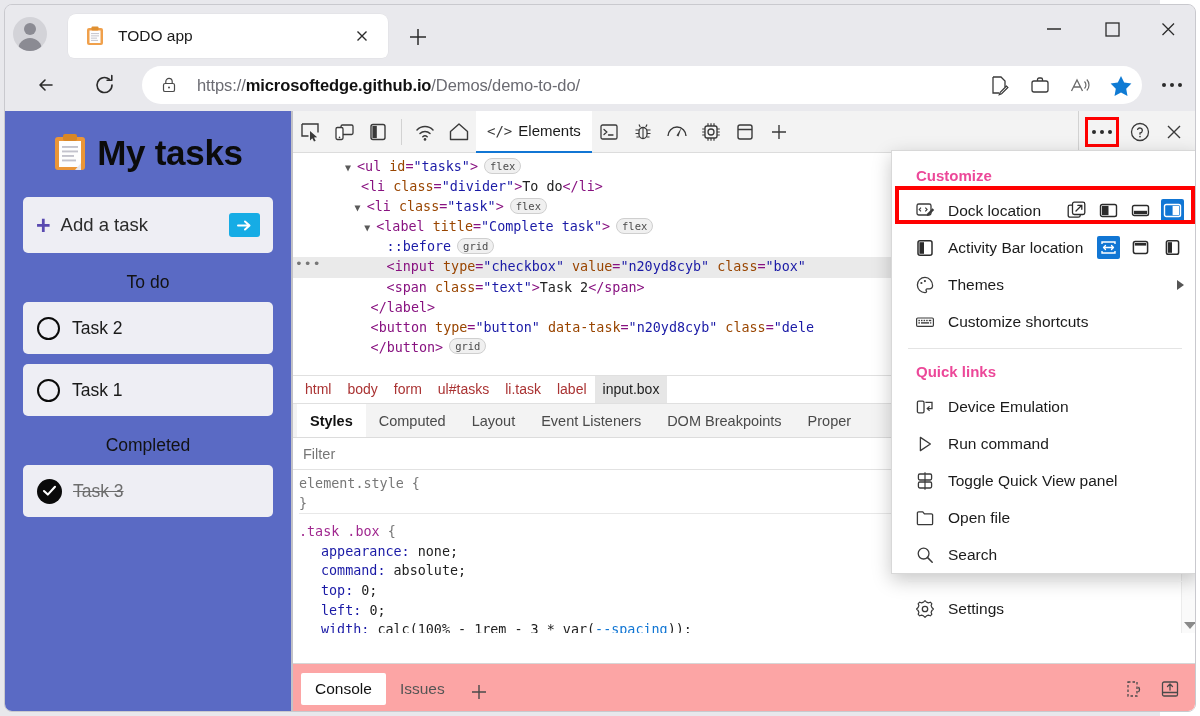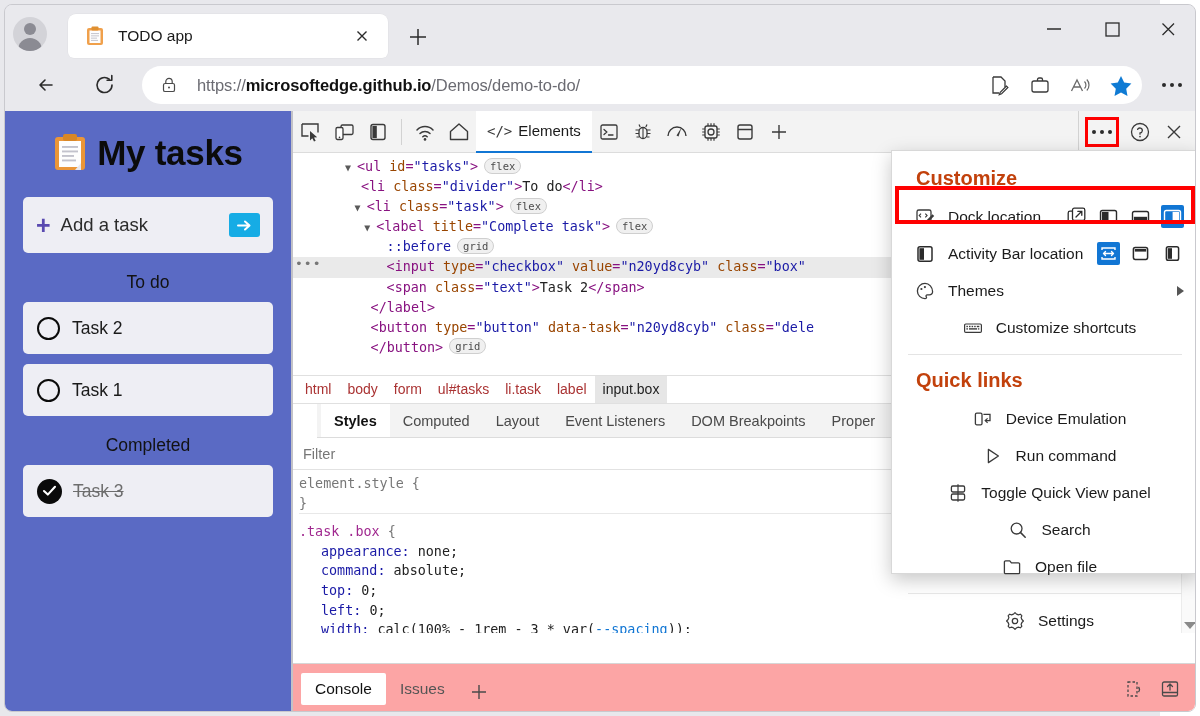--- a/index.html
+++ b/index.html
@@ -304,21 +304,20 @@
   .crumb.active { background: #e6e6e6; color: #222; }
 
   
   .panel-tabs {
     height: 34px;
     background: #f3f3f3;
     border-bottom: 1px solid #dcdcdc;
     display: flex; align-items: stretch;
     font-size: 14.5px;
     padding-left: 4px;
-    margin-left: 24px;
   }
   .ptab {
     display: flex; align-items: center;
     padding: 0 13px; color: #4a4a4a; cursor: pointer;
   }
   .ptab.active { background: #ffffff; color: #111; font-weight: 600; }
   .filter-bar {
     height: 32px;
     background: #fff;
     border-bottom: 1px solid #e2e2e2;
@@ -374,31 +373,30 @@
     position: absolute;
     left: 886px; top: 145px;
     width: 308px; height: 424px;
     background: #ffffff;
     border: 1px solid #d8d8d8;
     box-shadow: 0 6px 18px rgba(0,0,0,0.22);
     z-index: 50;
     padding: 10px 0 8px 0;
   }
   .fly-heading {
-    font-size: 20px; font-weight: 700; color: #c2410c;
+    font-size: 15px; font-weight: 700; color: #ec4899;
     padding: 6px 0 8px 24px;
   }
   .fly-item {
     height: 37px;
     display: flex; align-items: center;
     padding-left: 22px; padding-right: 14px;
     font-size: 15.5px; color: #1b1b1b;
     cursor: pointer;
     position: relative;
-    justify-content: center;
   }
   .fly-item .fi-icon {
     width: 22px; height: 22px; margin-right: 12px;
     display: flex; align-items: center; justify-content: center;
     flex: none;
   }
   .fly-item .fi-label { white-space: nowrap; }
   .dock-choices { margin-left: auto; display: flex; align-items: center; gap: 9px; }
   .dockbtn {
     width: 23px; height: 23px;
@@ -900,41 +898,41 @@
           <rect x="3.4" y="11" width="13.2" height="6" rx="1.4" stroke="#3a3a3a" stroke-width="1.3" fill="none"></rect>
           <path d="M10 1.2 V18.8" stroke="#3a3a3a" stroke-width="1.2"></path>
         </svg>
       </span>
       <span class="fi-label">Toggle Quick View panel</span>
     </div>
 
     <div class="fly-item">
       <span class="fi-icon">
         <svg width="20" height="20" viewBox="0 0 20 20">
+          <path d="M2.4 15.4 V5 A1.2 1.2 0 0 1 3.6 3.8 H7.8 L9.4 5.8 H16.4 A1.2 1.2 0 0 1 17.6 7 V15.4 A1.2 1.2 0 0 1 16.4 16.6 H3.6 A1.2 1.2 0 0 1 2.4 15.4 Z" stroke="#3a3a3a" stroke-width="1.3" fill="none" stroke-linejoin="round"></path>
+        </svg>
+      </span>
+      <span class="fi-label">Open file</span>
+    </div>
+
+    <div class="fly-item">
+      <span class="fi-icon">
+        <svg width="20" height="20" viewBox="0 0 20 20">
           <circle cx="8.6" cy="8.6" r="5.4" stroke="#3a3a3a" stroke-width="1.3" fill="none"></circle>
           <path d="M12.4 12.4 L17.2 17.2" stroke="#3a3a3a" stroke-width="1.5" stroke-linecap="round"></path>
         </svg>
       </span>
       <span class="fi-label">Search</span>
     </div>
 
+    <div class="fly-sep"></div>
+
     <div class="fly-item">
       <span class="fi-icon">
         <svg width="20" height="20" viewBox="0 0 20 20">
-          <path d="M2.4 15.4 V5 A1.2 1.2 0 0 1 3.6 3.8 H7.8 L9.4 5.8 H16.4 A1.2 1.2 0 0 1 17.6 7 V15.4 A1.2 1.2 0 0 1 16.4 16.6 H3.6 A1.2 1.2 0 0 1 2.4 15.4 Z" stroke="#3a3a3a" stroke-width="1.3" fill="none" stroke-linejoin="round"></path>
-        </svg>
-      </span>
-      <span class="fi-label">Open file</span>
-    </div>
-
-    <div class="fly-sep"></div>
-
-    <div class="fly-item">
-      <span class="fi-icon">
-        <svg width="20" height="20" viewBox="0 0 20 20">
           <circle cx="10" cy="10" r="2.7" stroke="#3a3a3a" stroke-width="1.3" fill="none"></circle>
           <path d="M10 1.6 L11.5 3.1 A7 7 0 0 1 13.3 3.9 L15.3 3.2 L16.8 4.7 L16.1 6.7 A7 7 0 0 1 16.9 8.5 L18.4 10 L16.9 11.5 A7 7 0 0 1 16.1 13.3 L16.8 15.3 L15.3 16.8 L13.3 16.1 A7 7 0 0 1 11.5 16.9 L10 18.4 L8.5 16.9 A7 7 0 0 1 6.7 16.1 L4.7 16.8 L3.2 15.3 L3.9 13.3 A7 7 0 0 1 3.1 11.5 L1.6 10 L3.1 8.5 A7 7 0 0 1 3.9 6.7 L3.2 4.7 L4.7 3.2 L6.7 3.9 A7 7 0 0 1 8.5 3.1 Z" stroke="#3a3a3a" stroke-width="1.2" fill="none" stroke-linejoin="round"></path>
         </svg>
       </span>
       <span class="fi-label">Settings</span>
     </div>
   </div>
 
   <div class="highlight-box"></div>
 

